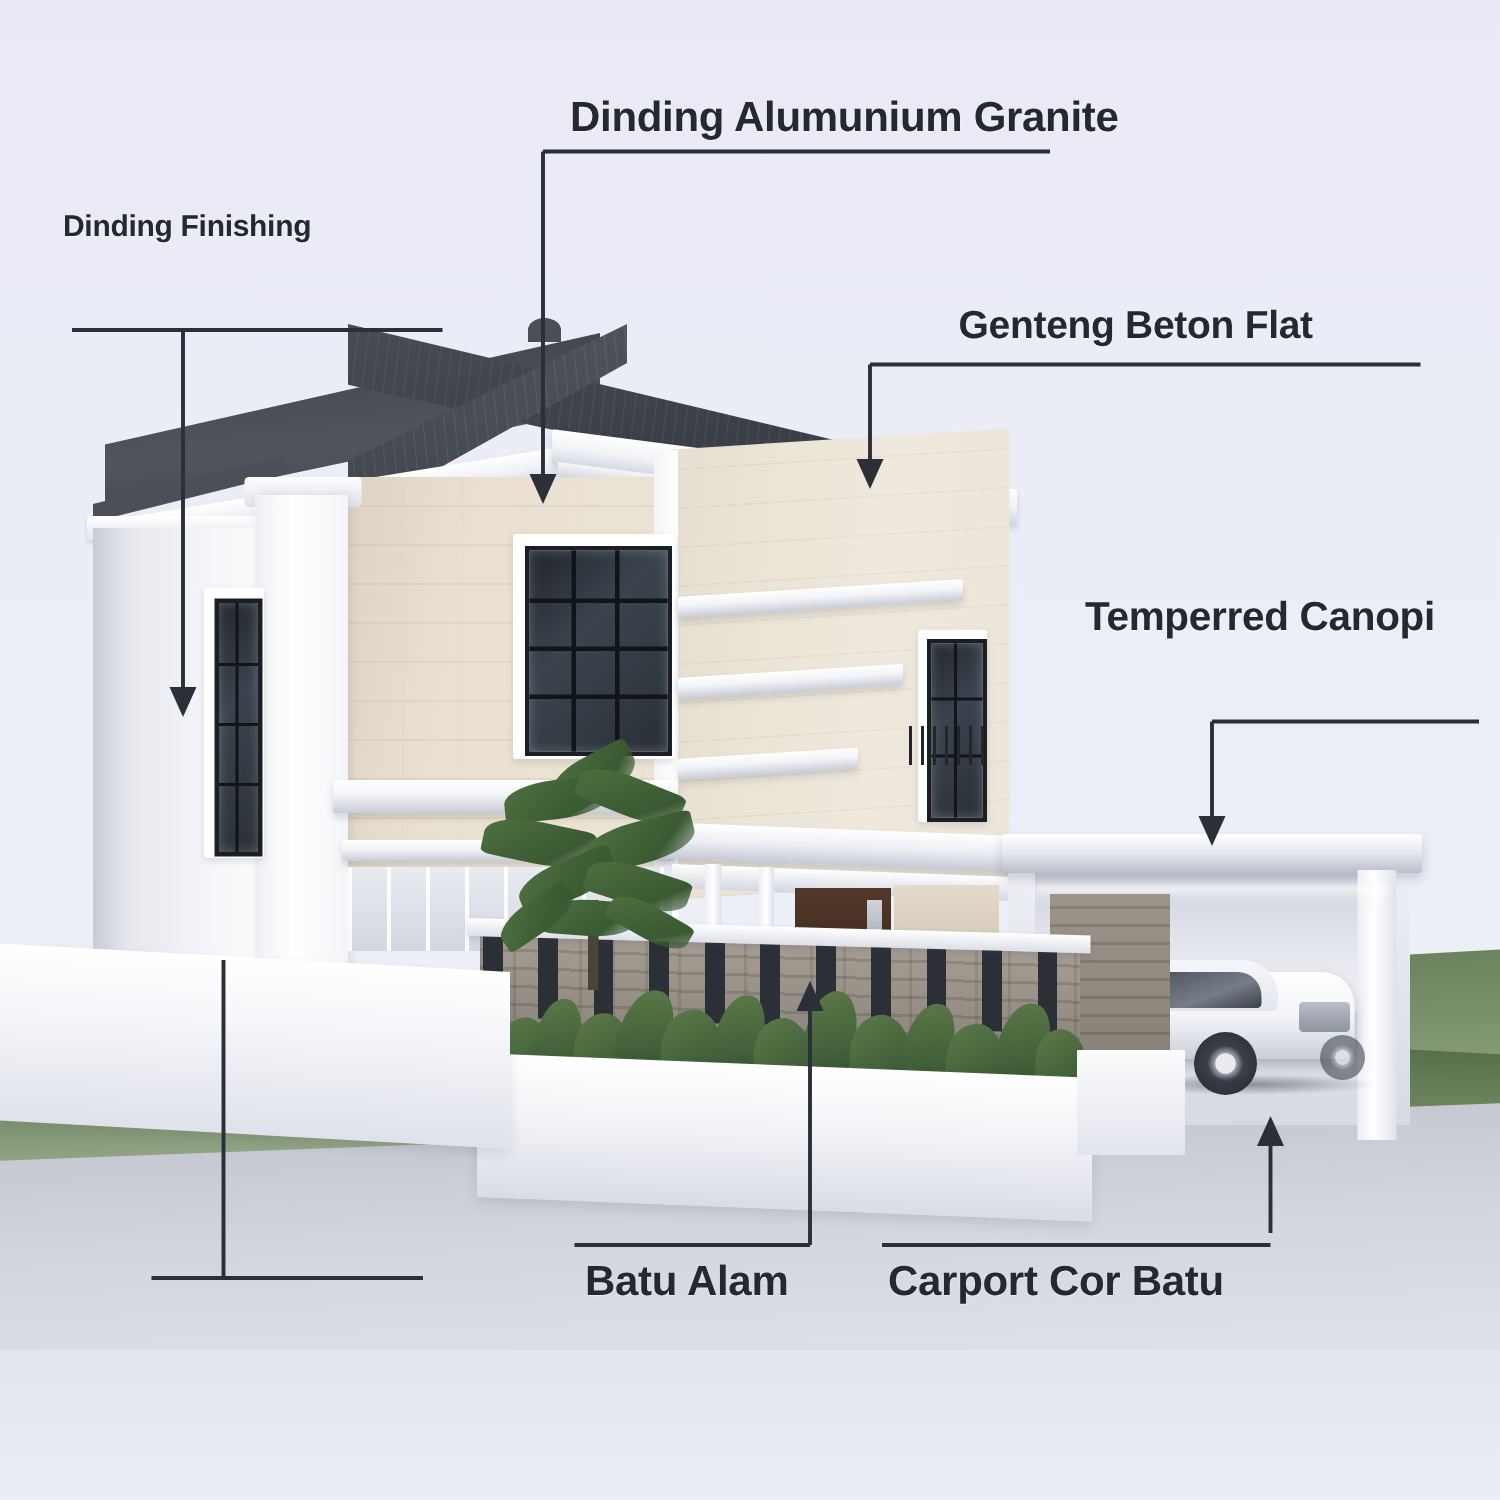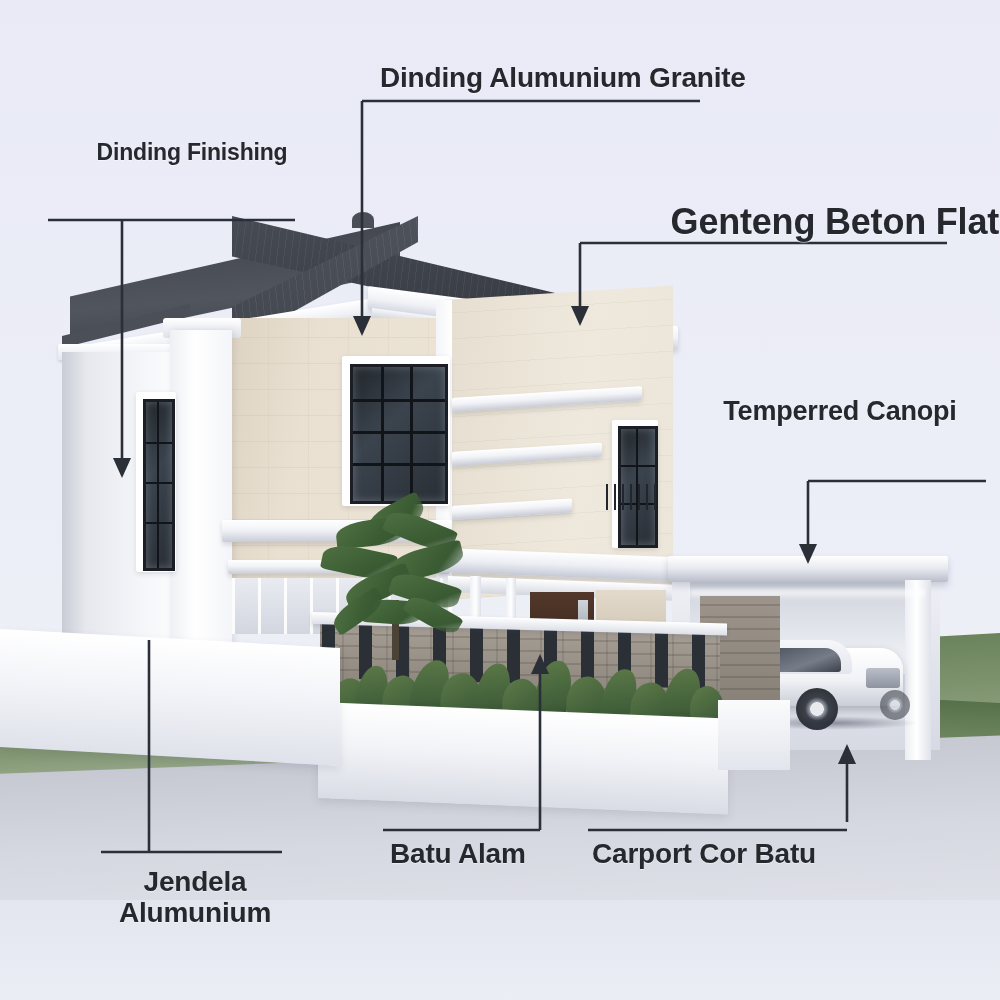--- a/index.html
+++ b/index.html
@@ -382,42 +382,38 @@
       <path d="M588 830 H847"></path>
       <polygon points="847,744 838,764 856,764"></polygon>
     </g>
 
     <g>
       <path d="M149 640 V852"></path>
       <path d="M101 852 H282"></path>
     </g>
   </svg>
 
-  <div class="label" style="left:42px;top:140px;width:300px;font-size:23px;text-align:center;">
+  <div class="label" style="left:42px;top:140px;width:300px;font-size:20px;">
     <div>Dinding Finishing</div>
   </div>
 
   <div class="label" style="left:380px;top:62px;width:420px;font-size:28px;text-align:left;">
     <div>Dinding Alumunium Granite</div>
   </div>
 
-  <div class="label" style="left:639px;top:202px;width:360px;font-size:36px;text-align:right;">
+  <div class="label" style="left:639px;top:202px;width:360px;font-size:26px;text-align:left;">
     <div>Genteng Beton Flat</div>
   </div>
 
   <div class="label" style="left:690px;top:396px;width:300px;font-size:27px;text-align:center;">
     <div>Temperred Canopi</div>
   </div>
 
   <div class="label" style="left:390px;top:838px;width:200px;font-size:28px;text-align:left;">
     <div>Batu Alam</div>
   </div>
 
   <div class="label" style="left:592px;top:838px;width:330px;font-size:28px;text-align:left;">
     <div>Carport Cor Batu</div>
   </div>
 
-  <div class="label" style="left:50px;top:866px;width:290px;font-size:28px;text-align:center;">
-    <div>Jendela</div>
-    <div>Alumunium</div>
-  </div>
 
 </div>
 
 </body></html>

